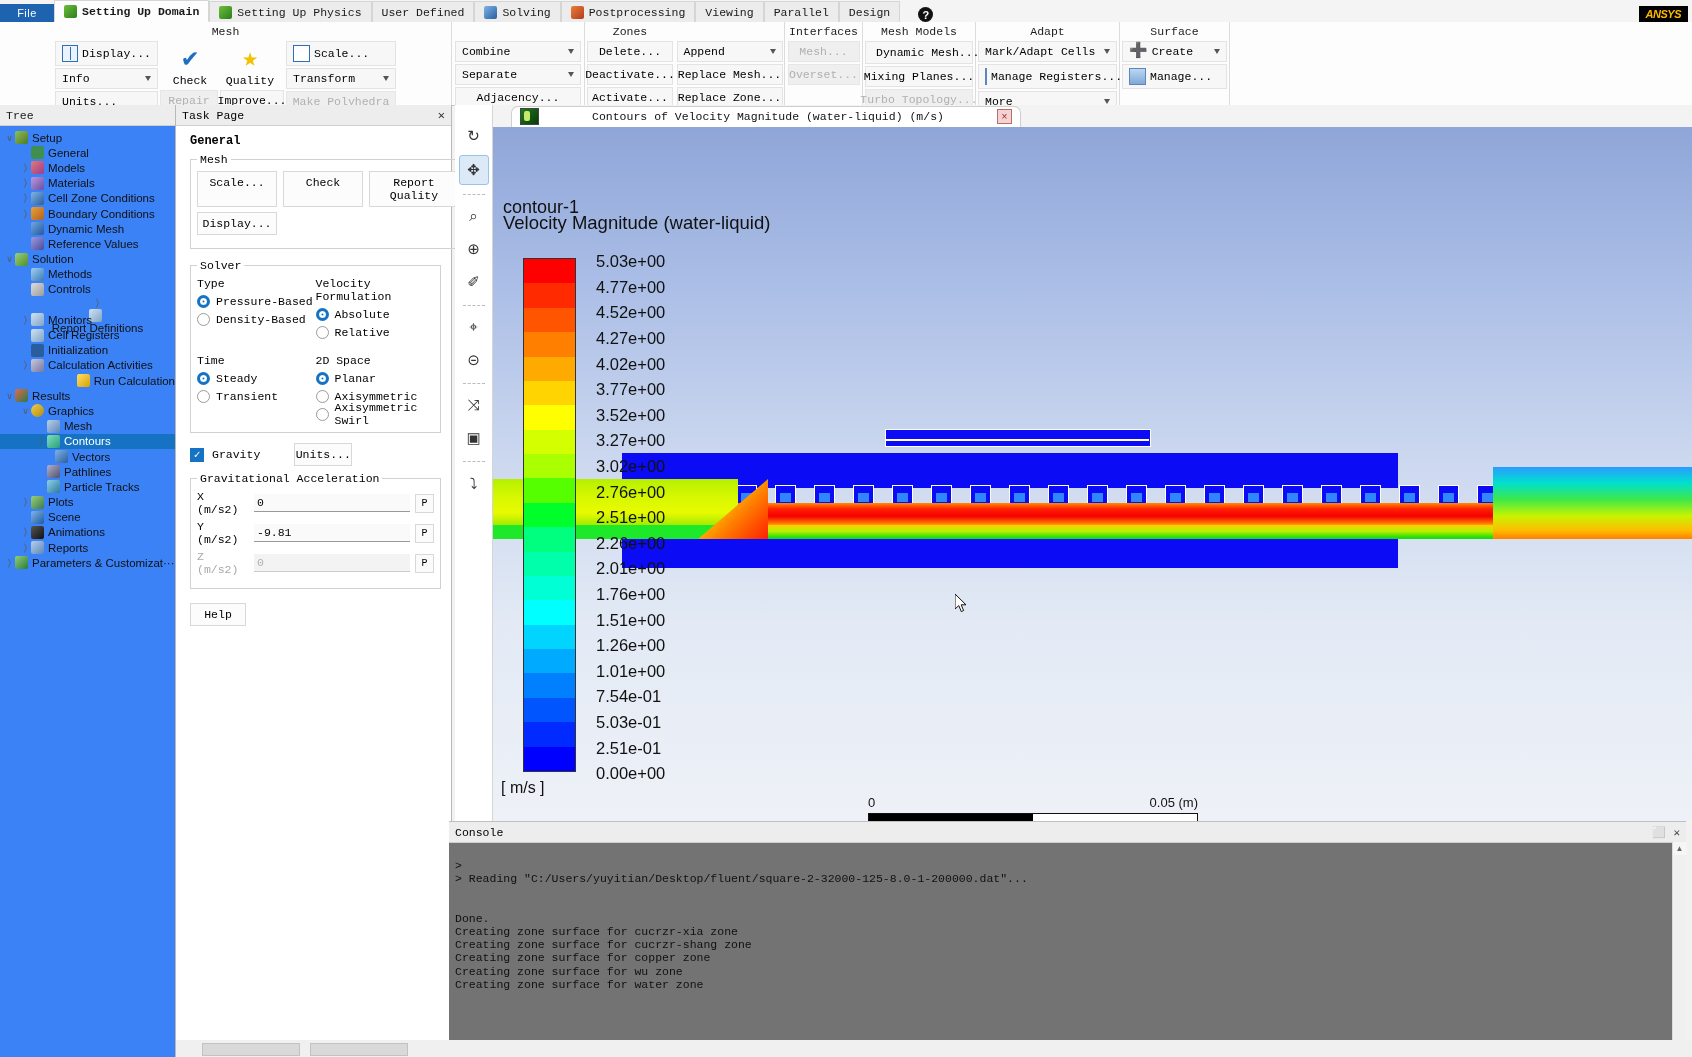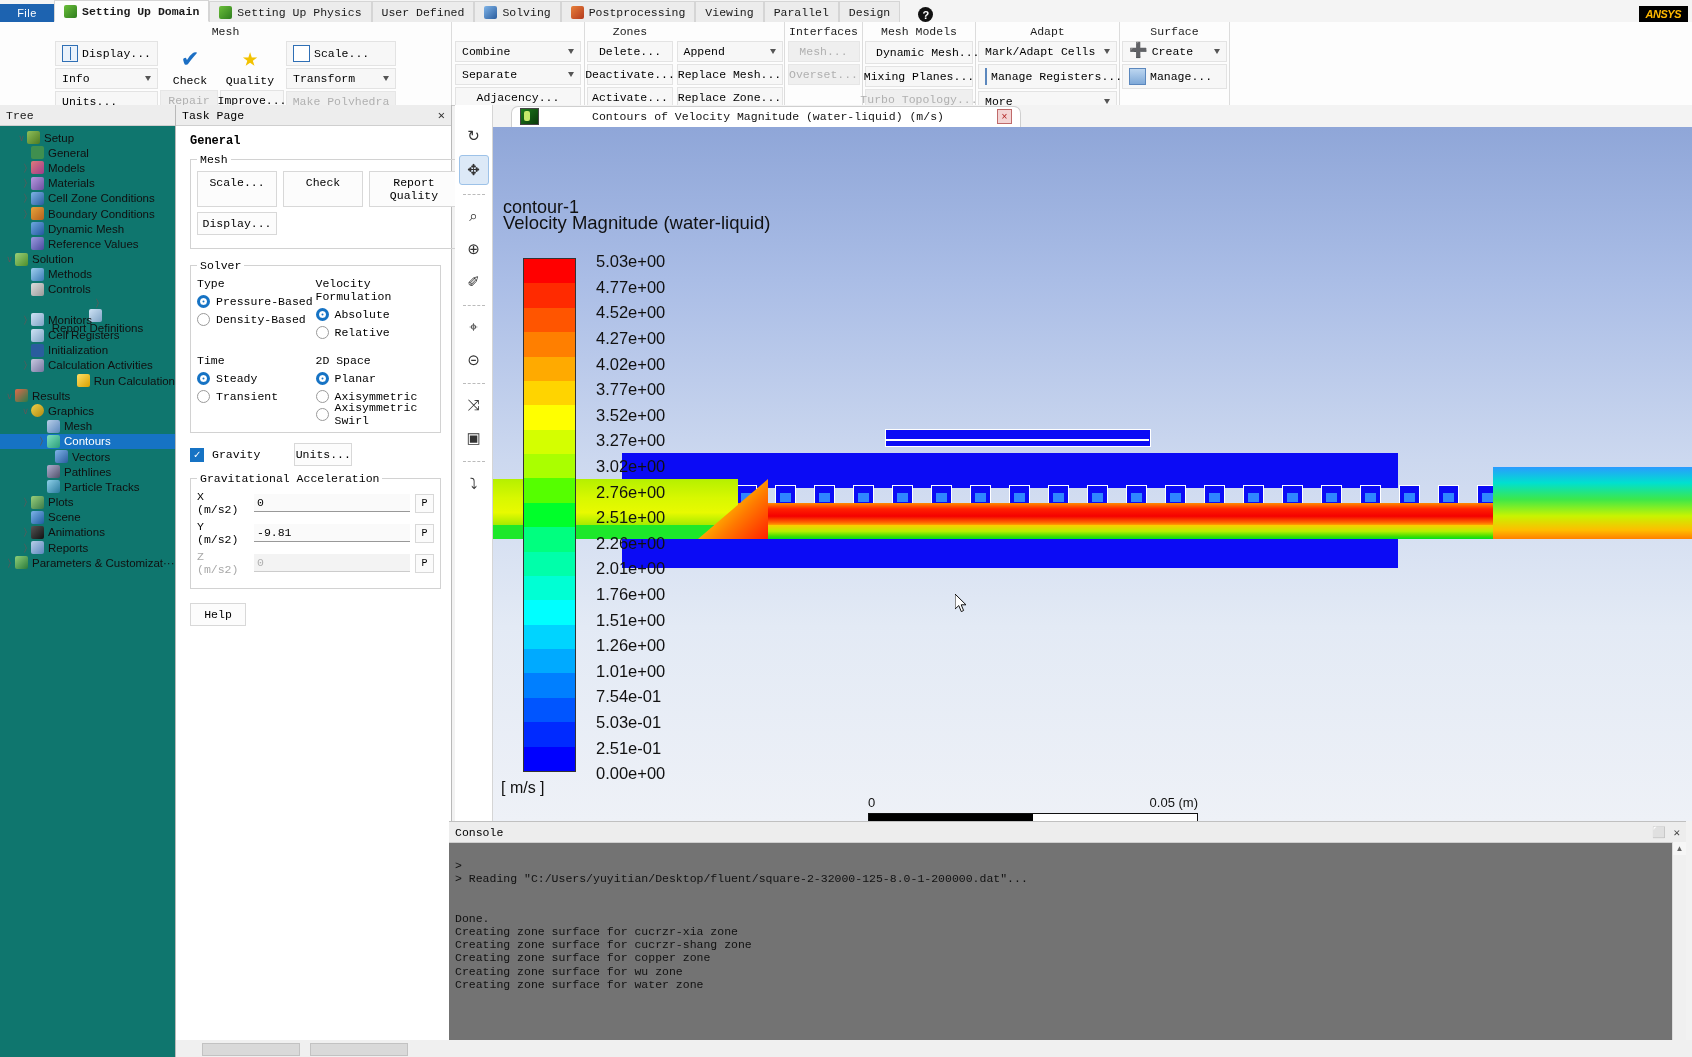--- a/index.html
+++ b/index.html
@@ -56,21 +56,21 @@
   .bigico{width:34px;height:32px;display:flex;align-items:center;justify-content:center;font-size:26px;}
   .sm{width:15px;height:15px;display:inline-block;}
   .sm-grid{border:1.4px solid #2f6fb5;background:#eaf2fb;position:relative;}
   .sm-grid:after{content:"";position:absolute;left:50%;top:1px;bottom:1px;width:1.4px;background:#2f6fb5;}
   .sm-scale{border:1.4px solid #2f6fb5;background:#fff;}
   .sm-dyn{background:linear-gradient(135deg,#6ea9e0,#2457a0);border-radius:2px;}
   .sm-reg{background:linear-gradient(180deg,#bcd6f0,#7fa9d8);border:1px solid #5b87bd;}
   .plus{color:#1d6fd0;font-weight:bold;font-size:15px;line-height:10px;}
 
   
-  .treepanel{position:absolute;left:0;top:105px;width:176px;height:952px;background:#0f766e;
+  .treepanel{position:absolute;left:0;top:105px;width:176px;height:952px;background:#3b82f6;
              border-right:1px solid #b9b9b9;box-sizing:border-box;}
   .panelhdr{height:20px;background:#ededed;border-bottom:1px solid #cfcfcf;
             font-family:"Liberation Mono","DejaVu Sans Mono",monospace;font-size:11.5px;
             display:flex;align-items:center;padding-left:6px;color:#1a1a1a;}
   .treebody{padding-top:4px;}
   .trow{height:15.2px;display:flex;align-items:center;font-size:11.5px;color:#101010;
         font-family:"Liberation Sans",sans-serif;white-space:nowrap;}
   .trow.sel{background:#1673c4;color:#fff;}
   .arrow{width:11px;text-align:center;font-size:9px;color:#5a5a5a;flex:0 0 11px;}
   .arrow.down:before{content:"\2228";}
@@ -430,21 +430,21 @@
       </div>
         </div>
     </div>
 
     <div style="flex:1"></div>
   </div>
 
   <div class="treepanel">
     <div class="panelhdr">Tree</div>
     <div class="treebody" id="tree-body">
-        <div class="trow" style="padding-left: 16px; text-align: center;">
+        <div class="trow" style="padding-left: 4px; text-align: center;">
           <span class="arrow down"></span>
           <span class="tico c-setup"></span>
           <span class="tlabel">Setup</span>
         </div>
         <div class="trow" style="padding-left: 20px;">
           <span class="arrow"></span>
           <span class="tico c-general"></span>
           <span class="tlabel">General</span>
         </div>
         <div class="trow" style="padding-left: 20px;">

